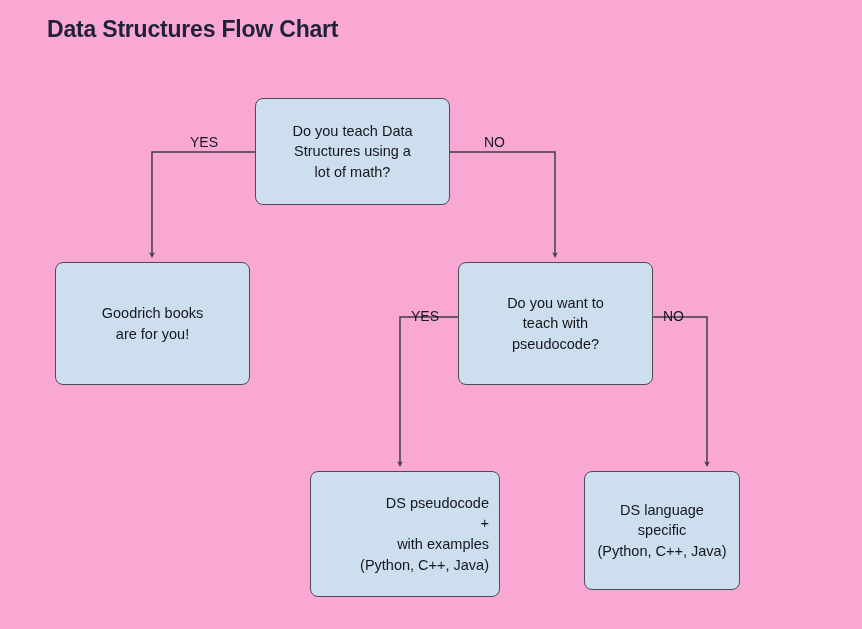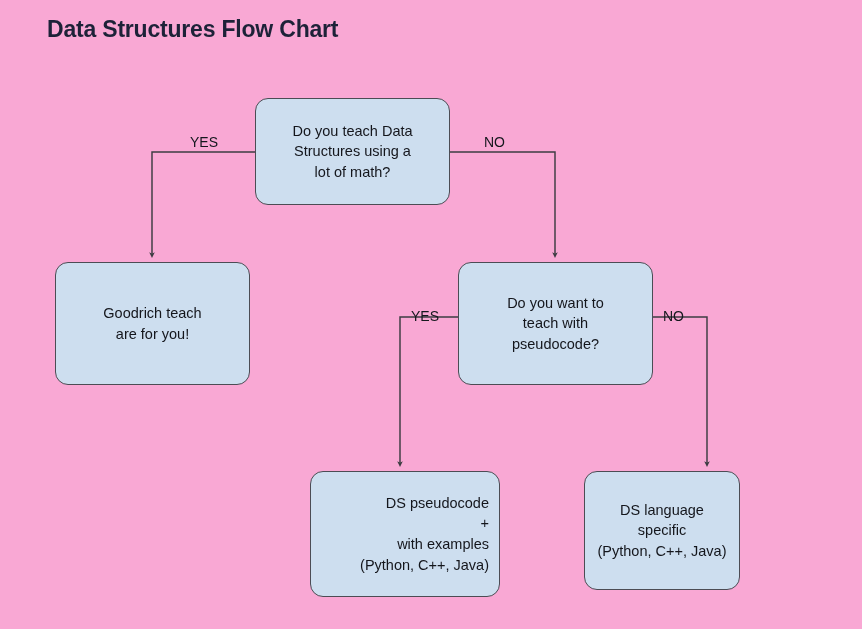--- a/index.html
+++ b/index.html
@@ -34,21 +34,21 @@
     left: 0;
     top: 0;
     width: 862px;
     height: 629px;
   }
   .node-box {
     position: absolute;
     box-sizing: border-box;
     background: #cddeef;
     border: 1.3px solid #4c4c54;
-    border-radius: 13px;
+    border-radius: 8px;
     display: flex;
     align-items: center;
     justify-content: center;
     text-align: center;
     color: #14161c;
     font-size: 14.5px;
     line-height: 1.42;
     padding: 4px 10px;
   }
   .node-text {
@@ -87,21 +87,21 @@
     <path d="M653,317 L707,317 L707,464" fill="none" stroke="#3c3c42" stroke-width="1.45" marker-end="url(#arrowhead)"></path>
   </svg>
 
   <div class="node-box" style="left:255px; top:98px; width:195px; height:107px;">
     <span class="node-text">Do you teach Data
 Structures using a
 lot of math?</span>
   </div>
 
   <div class="node-box" style="left:55px; top:262px; width:195px; height:123px;">
-    <span class="node-text">Goodrich teach
+    <span class="node-text">Goodrich books
 are for you!</span>
   </div>
 
   <div class="node-box" style="left:458px; top:262px; width:195px; height:123px;">
     <span class="node-text">Do you want to
 teach with
 pseudocode?</span>
   </div>
 
   <div class="node-box" style="left:310px; top:471px; width:190px; height:126px;text-align:right;">

